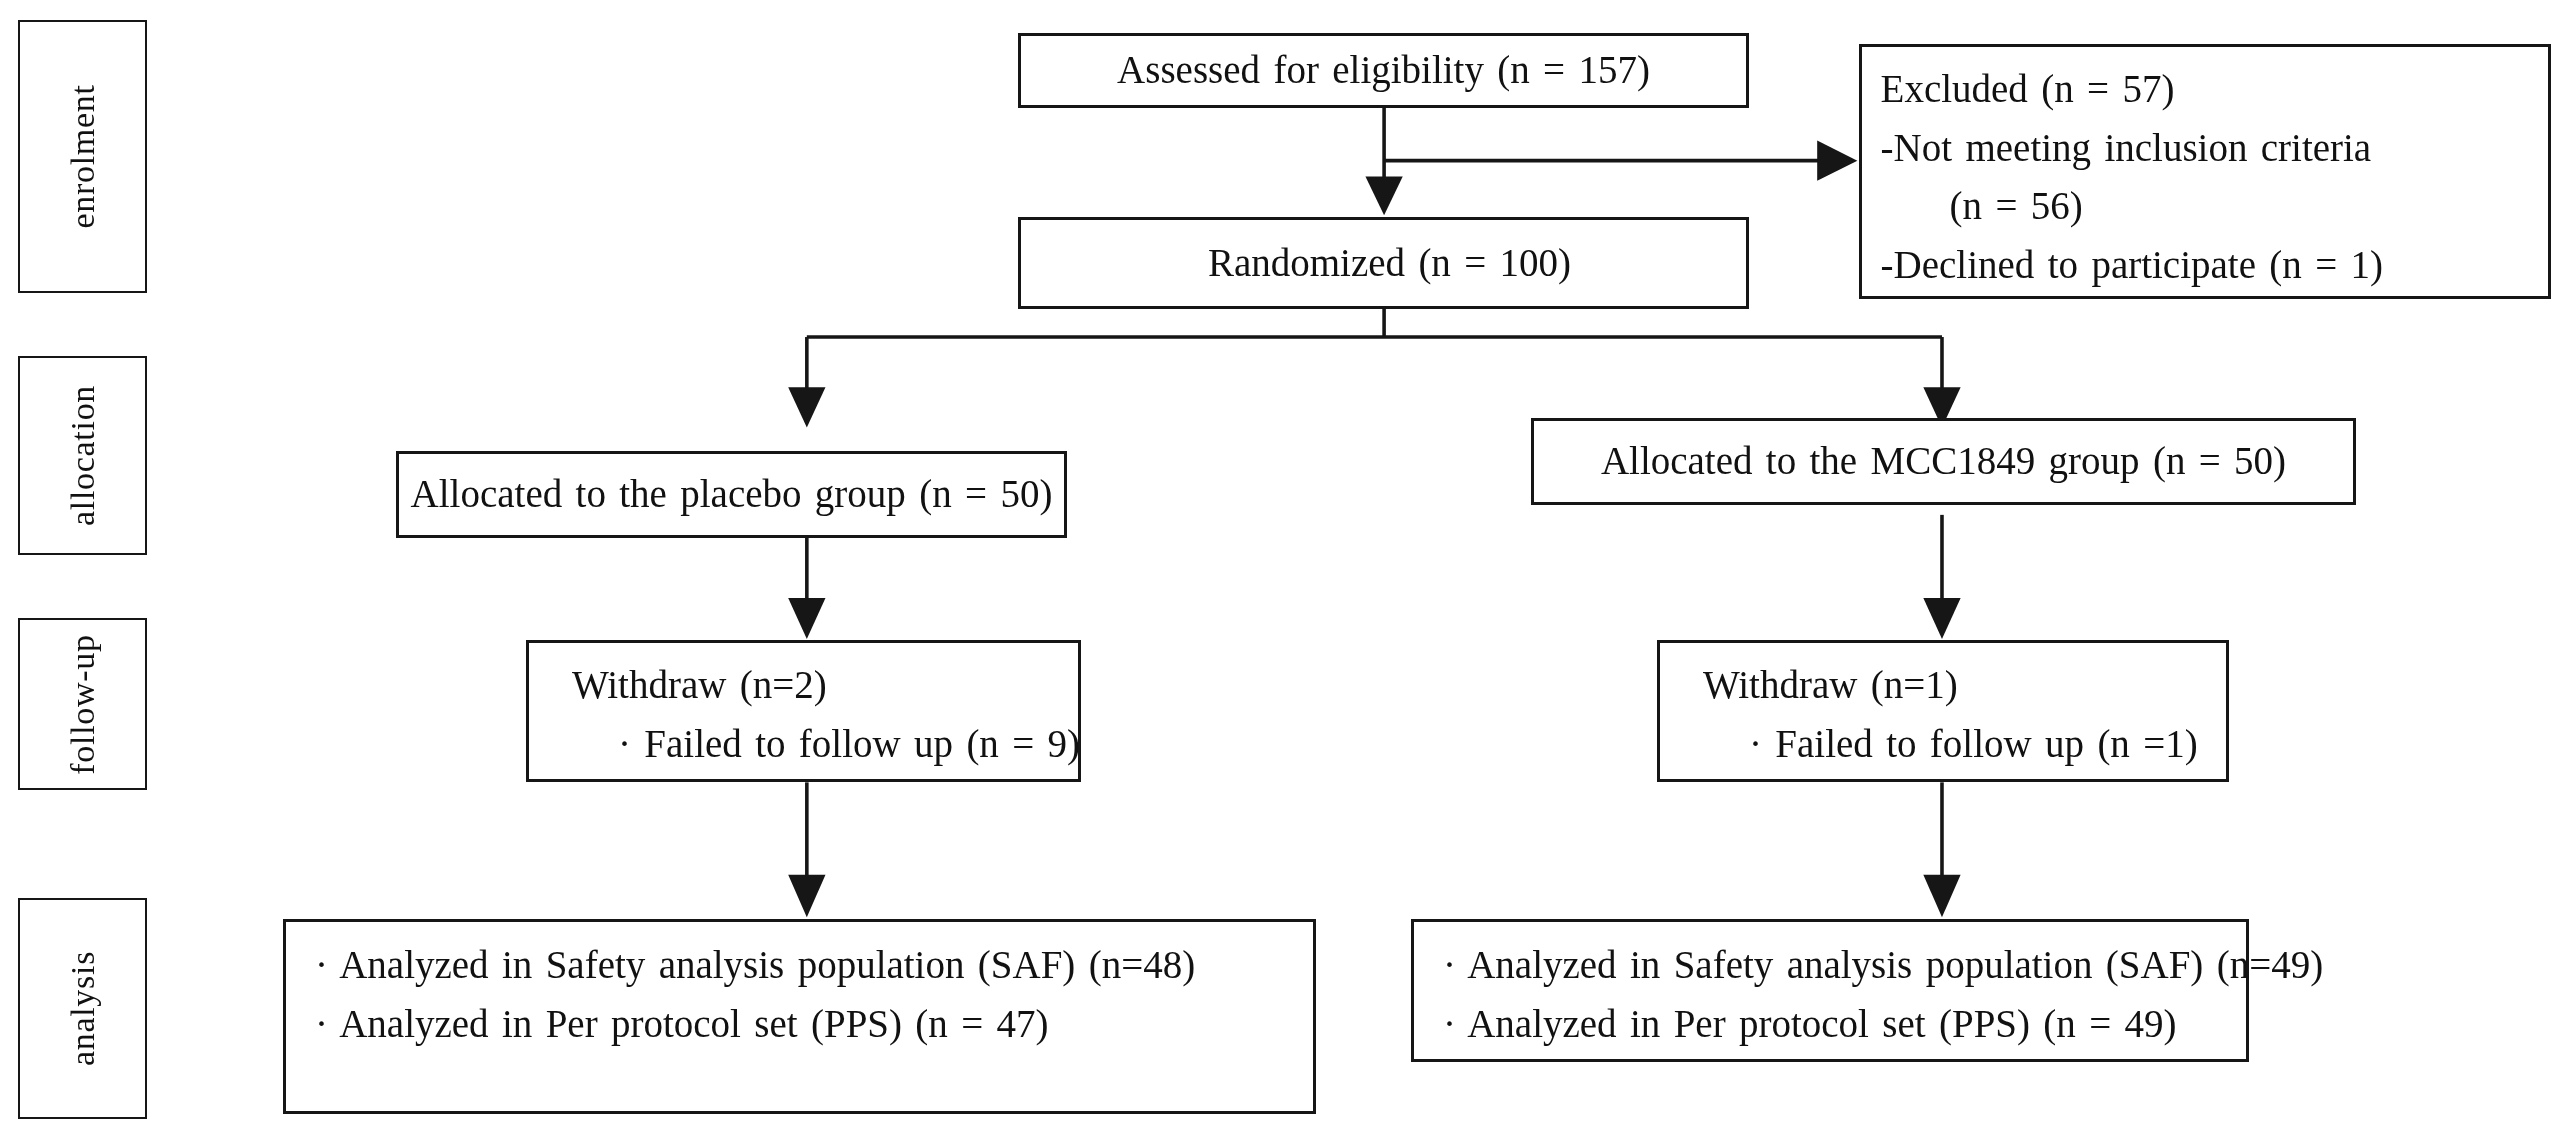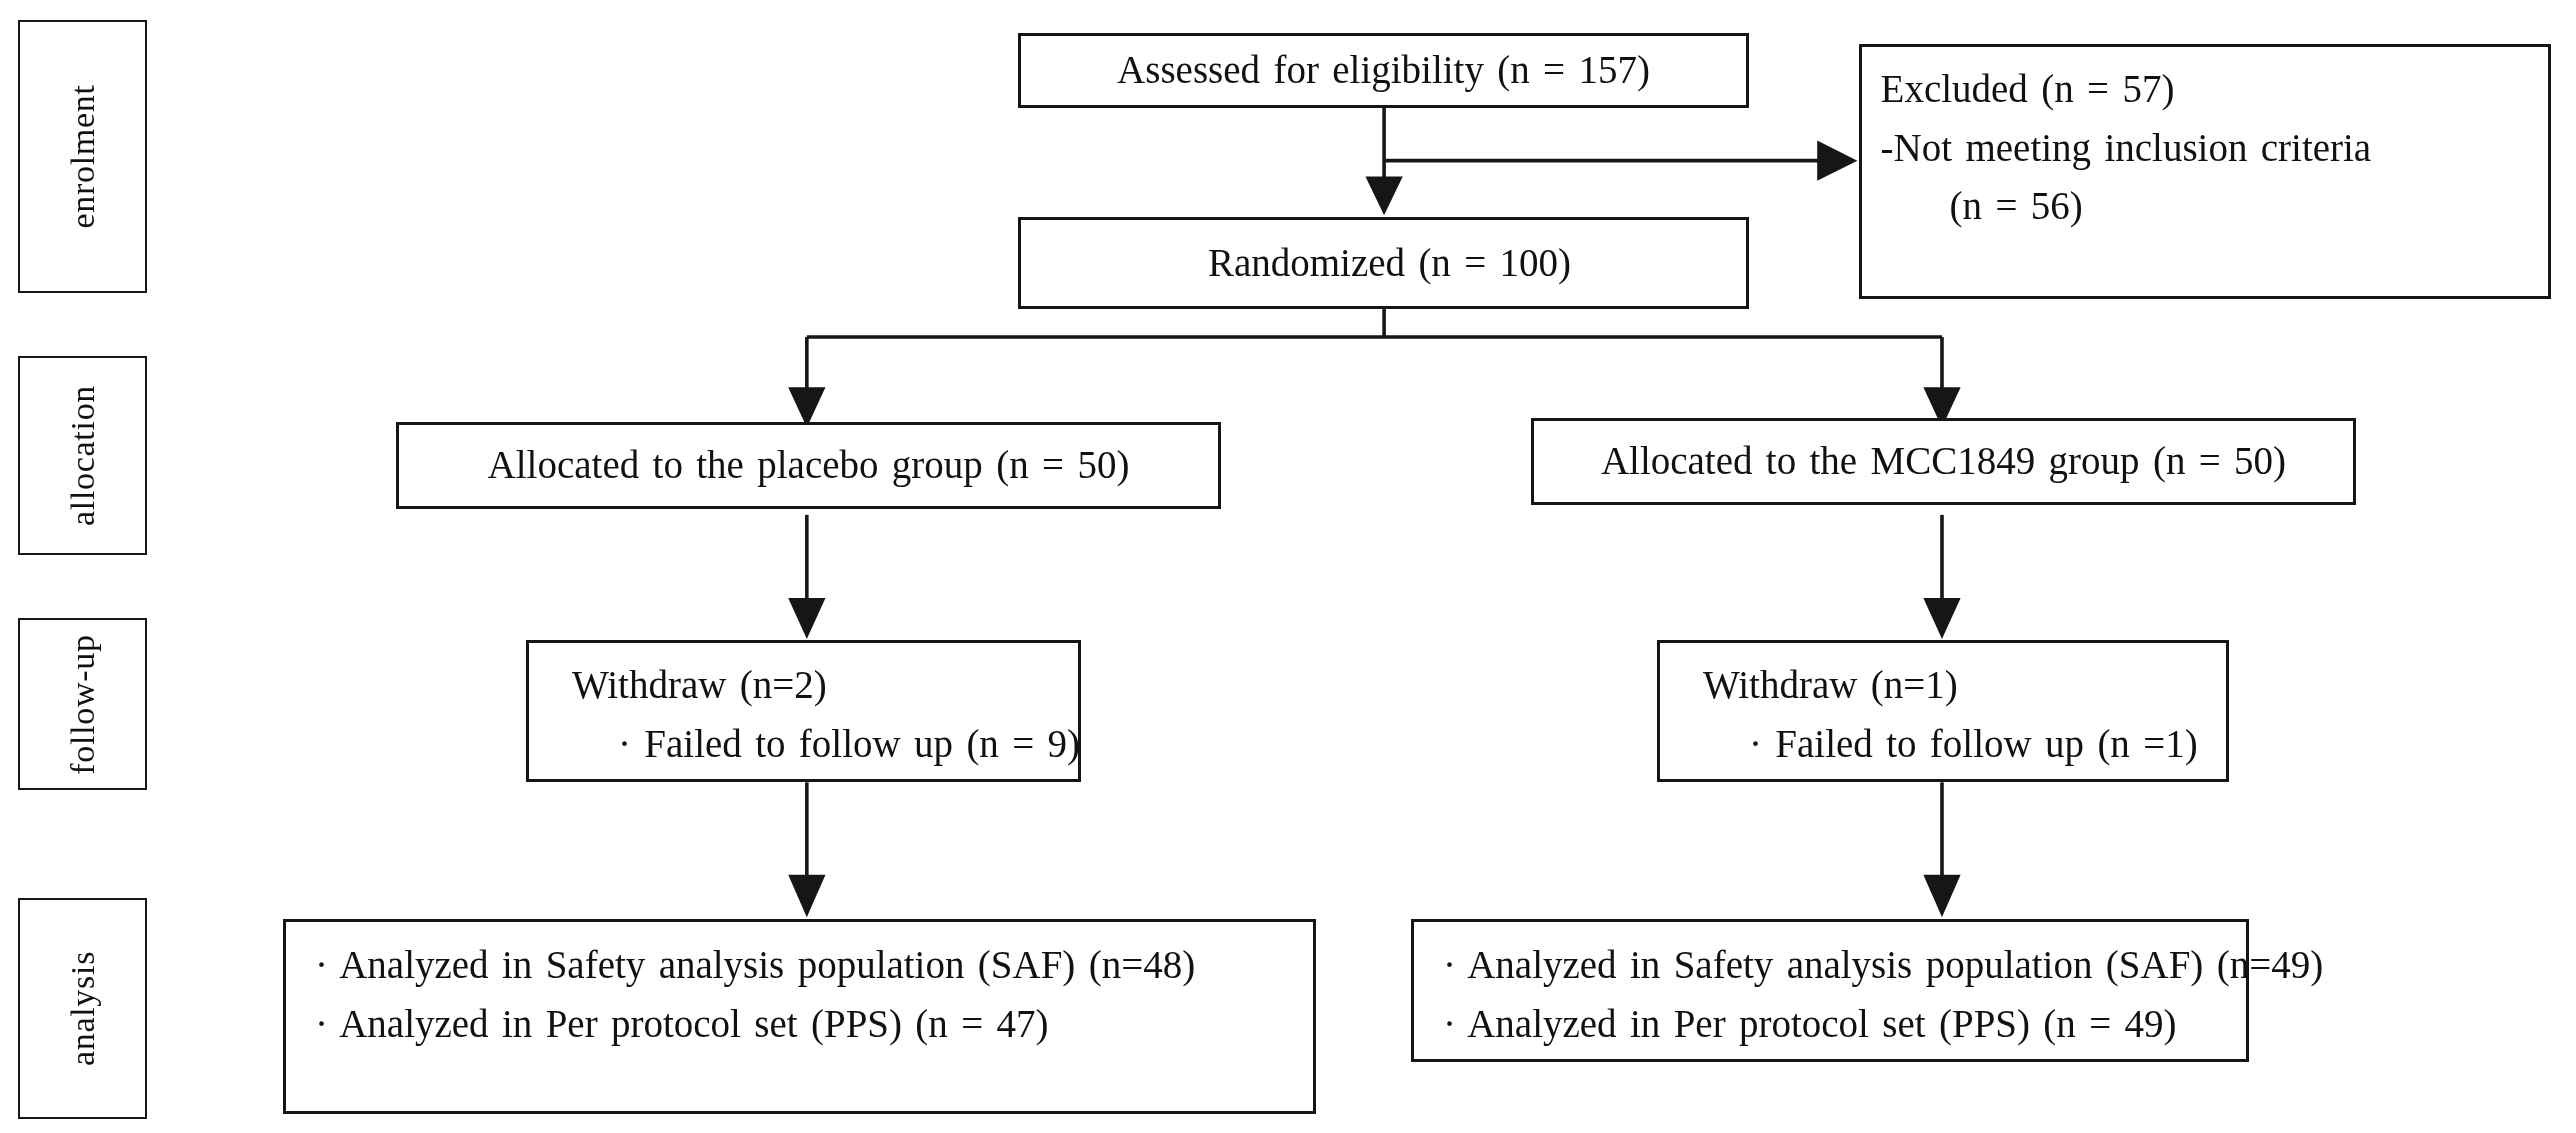--- a/index.html
+++ b/index.html
@@ -93,28 +93,29 @@
 
   <div class="box center" style="left:1018px; top:33px; width:731px; height:75px;">
     <span>Assessed for eligibility (n = 157)</span>
   </div>
 
   <div class="box" style="left:1859px; top:44px; width:692px; height:255px;">
     <div class="lines" style="padding:13px 18.6px;">
       <div>Excluded (n = 57)</div>
       <div>-Not meeting inclusion criteria</div>
       <div class="indent1">(n = 56)</div>
+      <div>-Declined to participate (n = 1)</div>
     </div>
   </div>
 
   <div class="box center" style="left:1018px; top:217px; width:731px; height:92px;padding-left:12px;">
     <span>Randomized  (n = 100)</span>
   </div>
 
-  <div class="box center" style="left:396px; top:422px; width:825px; height:87px;">
+  <div class="box center" style="left:396px; top:451px; width:671px; height:87px;">
     <span>Allocated to the placebo group  (n = 50)</span>
   </div>
 
   <div class="box center" style="left:1531px; top:418px; width:825px; height:87px;">
     <span>Allocated to the MCC1849 group  (n = 50)</span>
   </div>
 
   <div class="box" style="left:526px; top:640px; width:555px; height:142px;">
     <div class="lines" style="padding:13px 21.5px 0 43px;">
       <div>Withdraw (n=2)</div>

